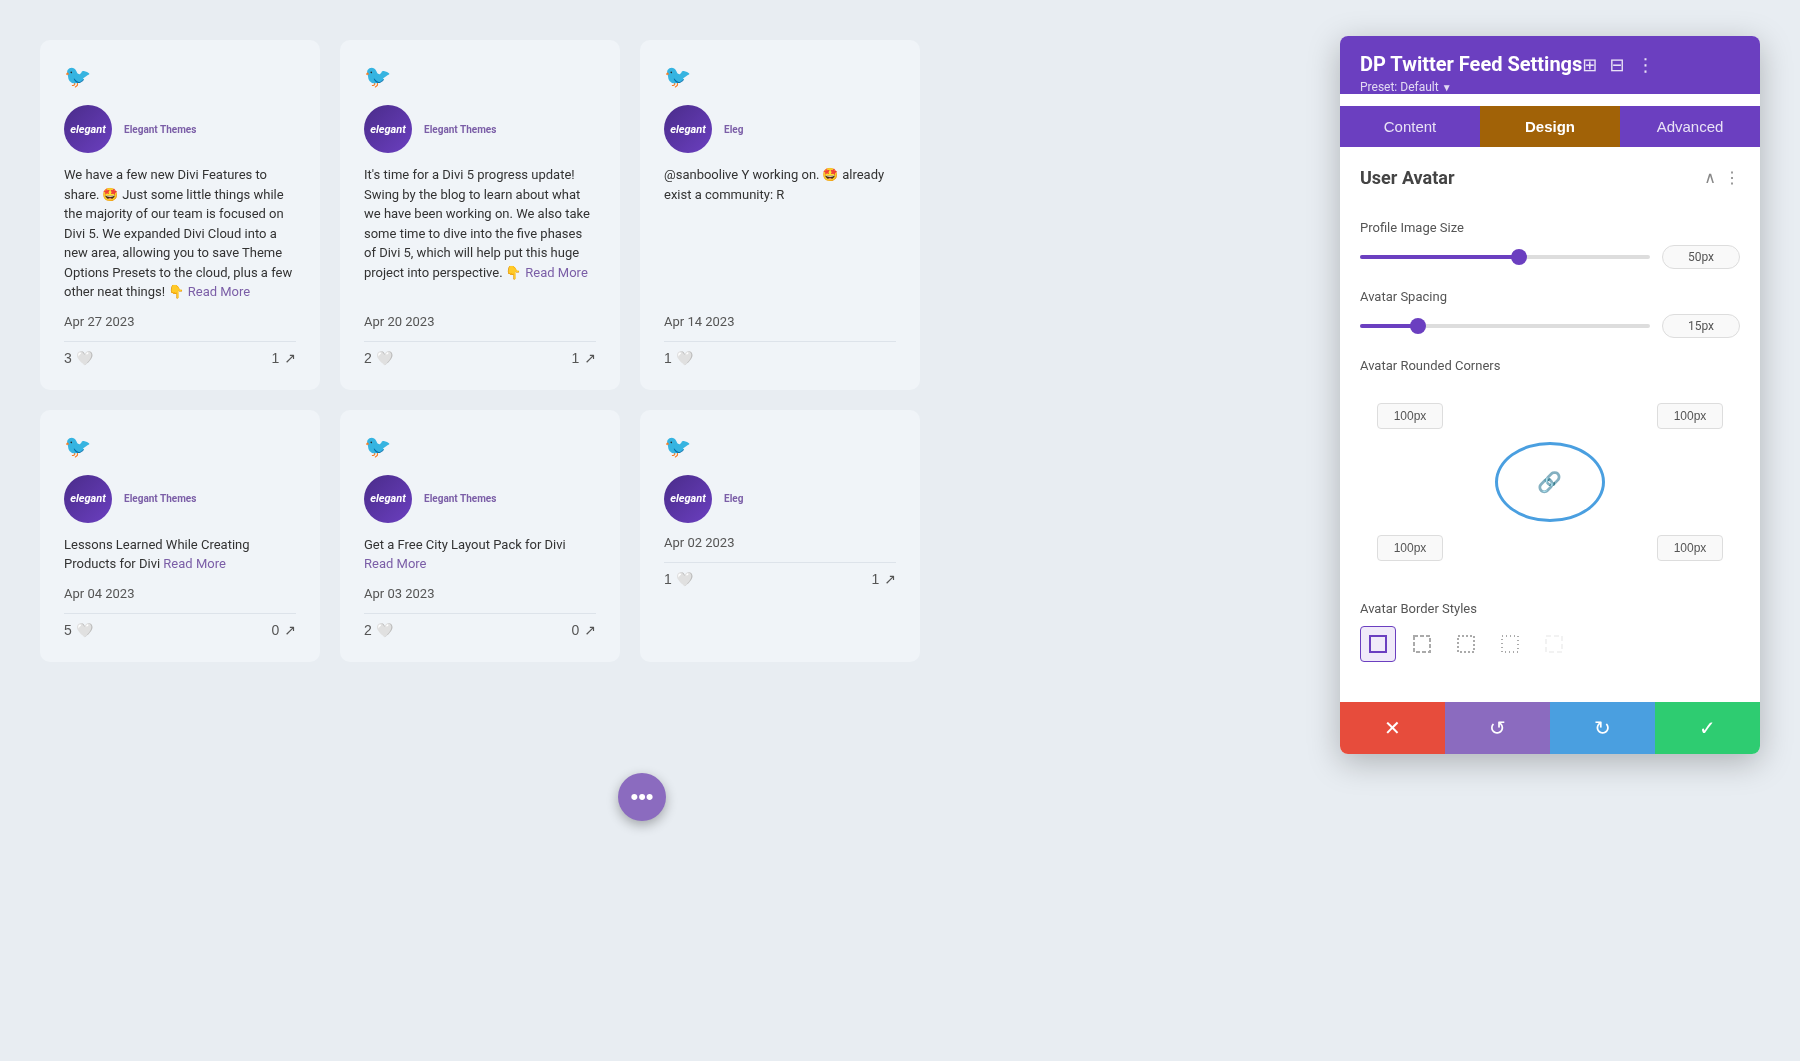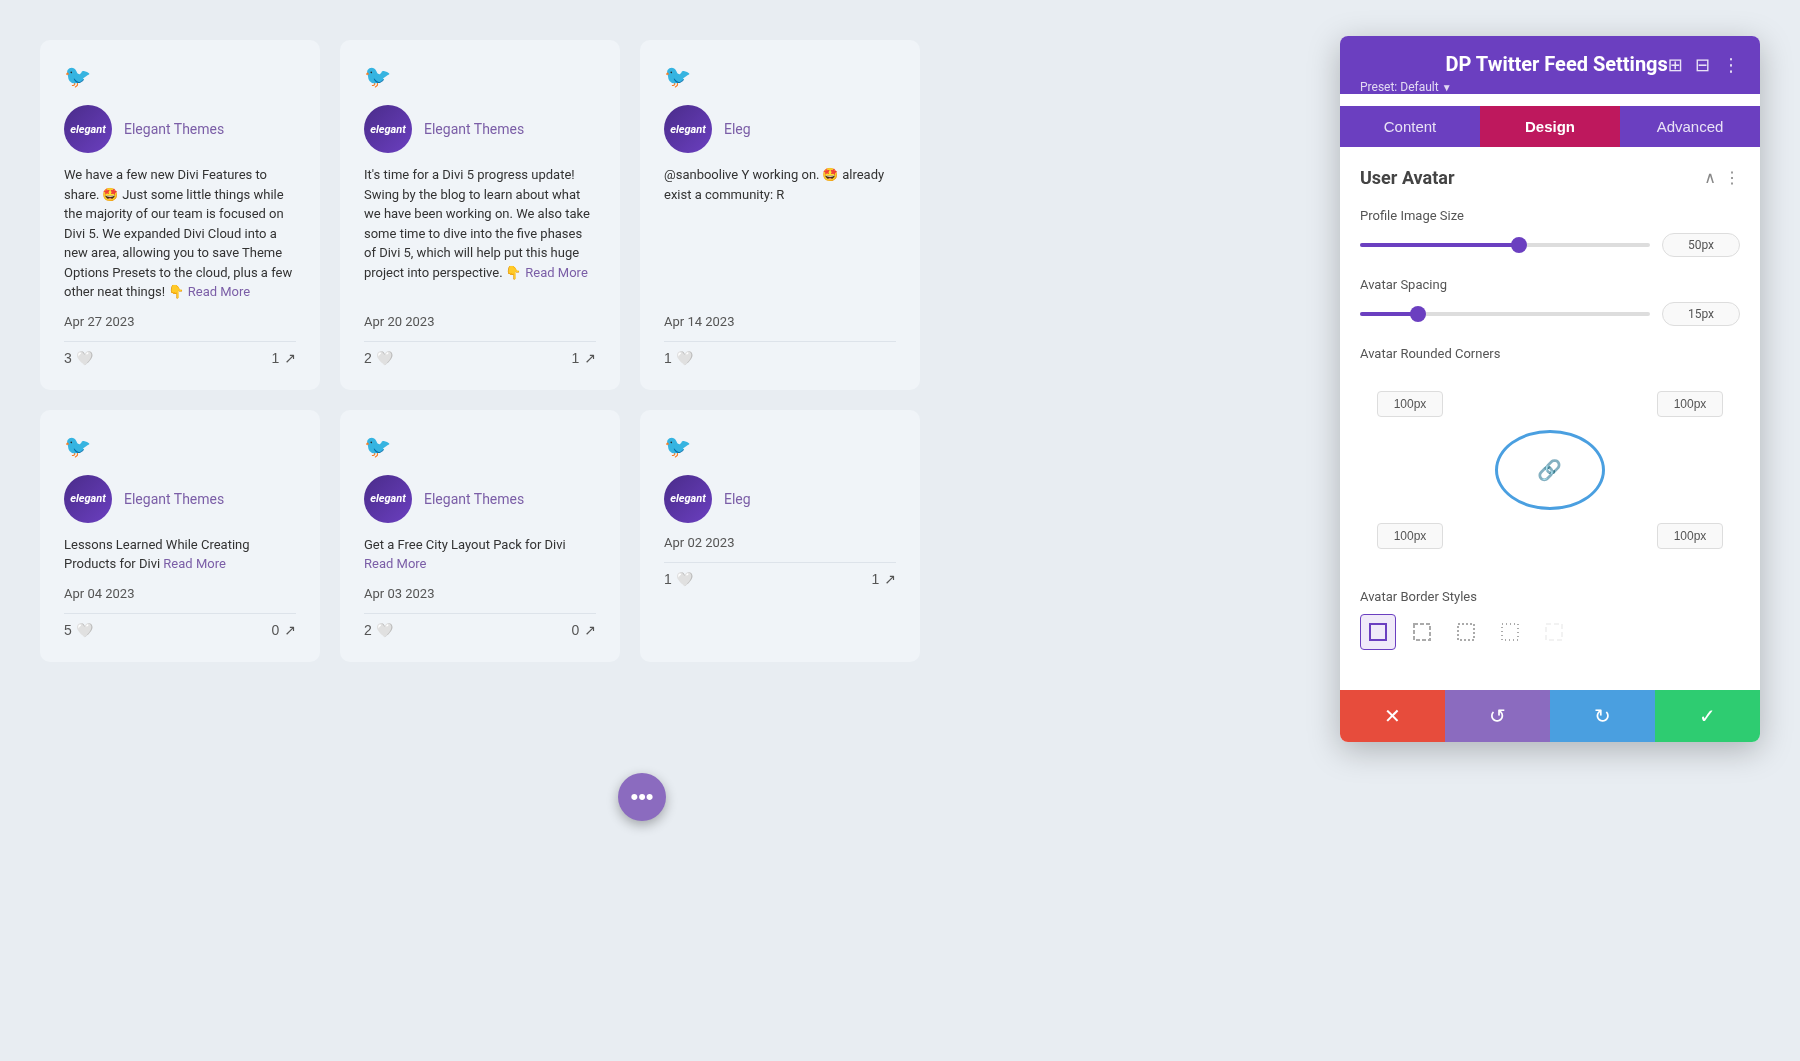--- a/index.html
+++ b/index.html
@@ -58,22 +58,22 @@
     .avatar-logo {
       color: white;
       font-size: 11px;
       font-weight: bold;
       text-align: center;
       font-style: italic;
     }
 
     .username {
       color: #7b5ea7;
-      font-size: 14px;
-      font-weight: 400;
+      font-size: 10px;
+      font-weight: 700;
     }
 
     .tweet-text {
       font-size: 13px;
       color: #333;
       line-height: 1.5;
       flex: 1;
     }
 
     .read-more-link {
@@ -142,21 +142,21 @@
     }
 
     .panel-header {
       background: #6b3fc0;
       padding: 16px 20px 0;
       color: white;
     }
 
     .panel-header-top {
       display: flex;
-      justify-content: flex-end;
+      justify-content: flex-start;
       align-items: center;
       margin-bottom: 4px;
     }
 
     .panel-title {
       font-size: 20px;
       font-weight: 700;
       color: white;
     }
 
@@ -194,35 +194,35 @@
       text-align: center;
       color: rgba(255,255,255,0.85);
       font-size: 15px;
       font-weight: 500;
       cursor: pointer;
       border: none;
       background: transparent;
     }
 
     .panel-tab.active {
-      background: #be185d;
+      background: #a16207;
       color: white;
       font-weight: 600;
     }
 
     .panel-body {
       padding: 20px;
       background: white;
     }
 
     .section-header {
       display: flex;
       justify-content: space-between;
       align-items: center;
-      margin-bottom: 20px;
+      margin-bottom: 32px;
     }
 
     .section-title {
       font-size: 18px;
       font-weight: 700;
       color: #444;
     }
 
     .section-controls {
       display: flex;

